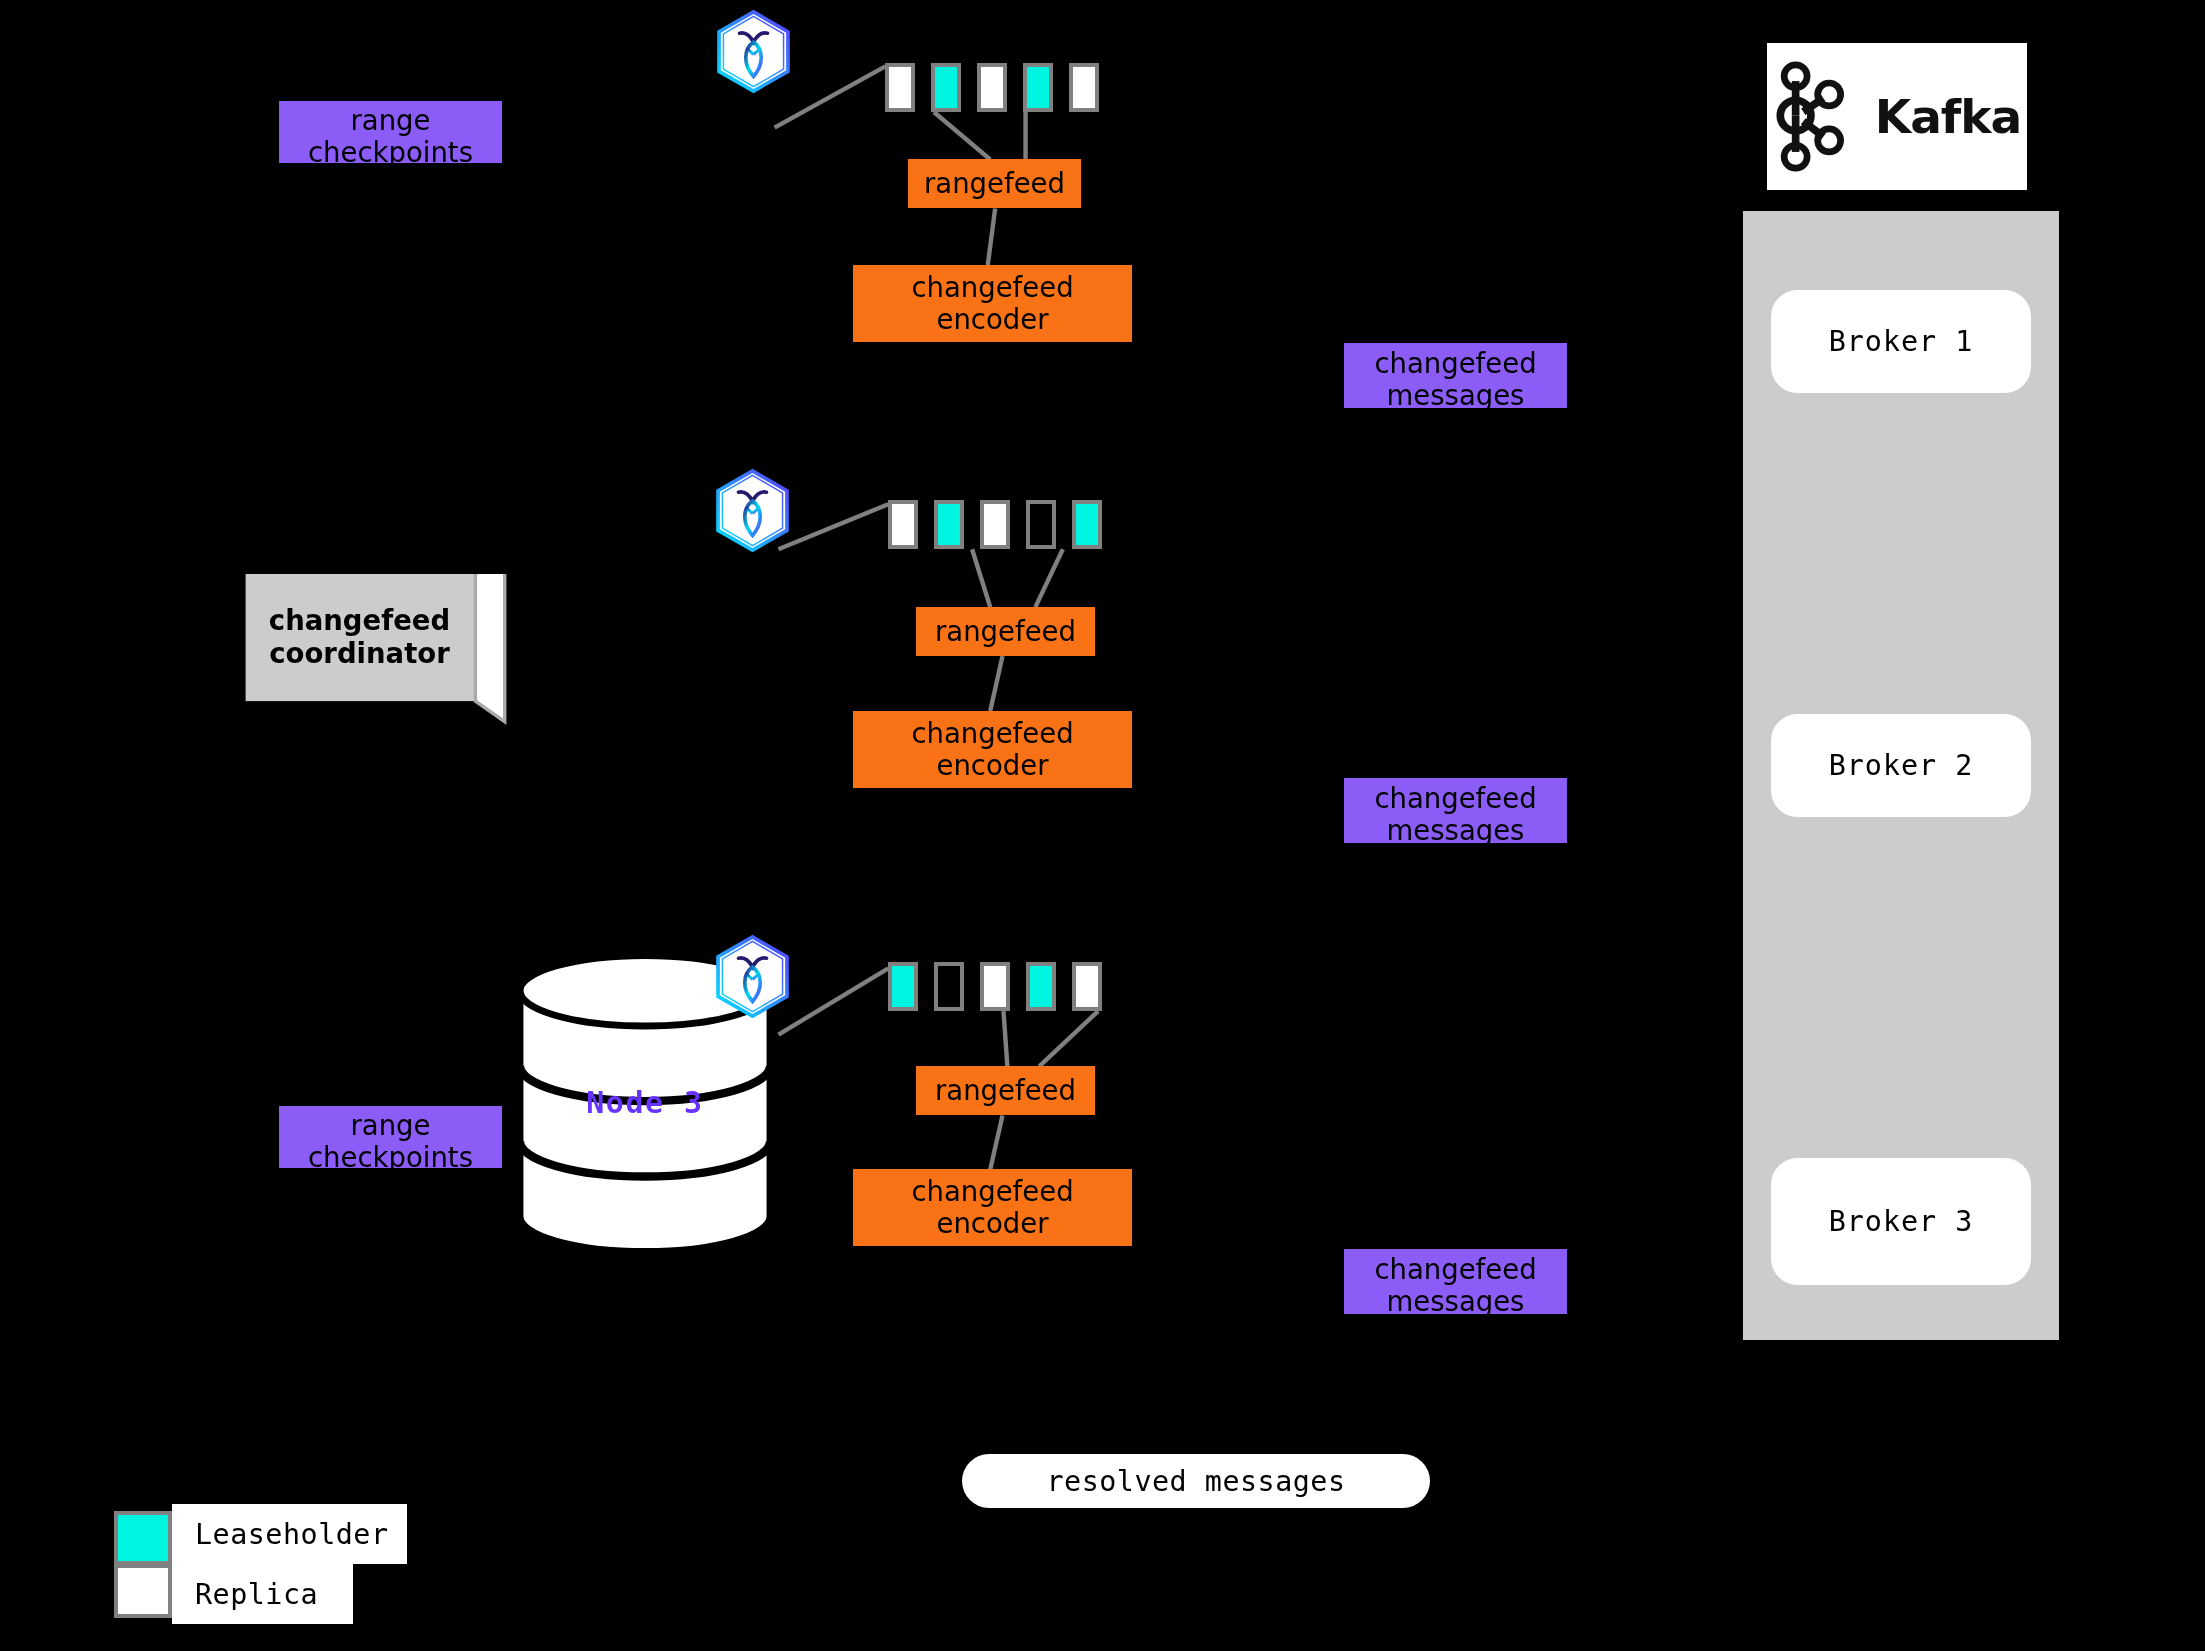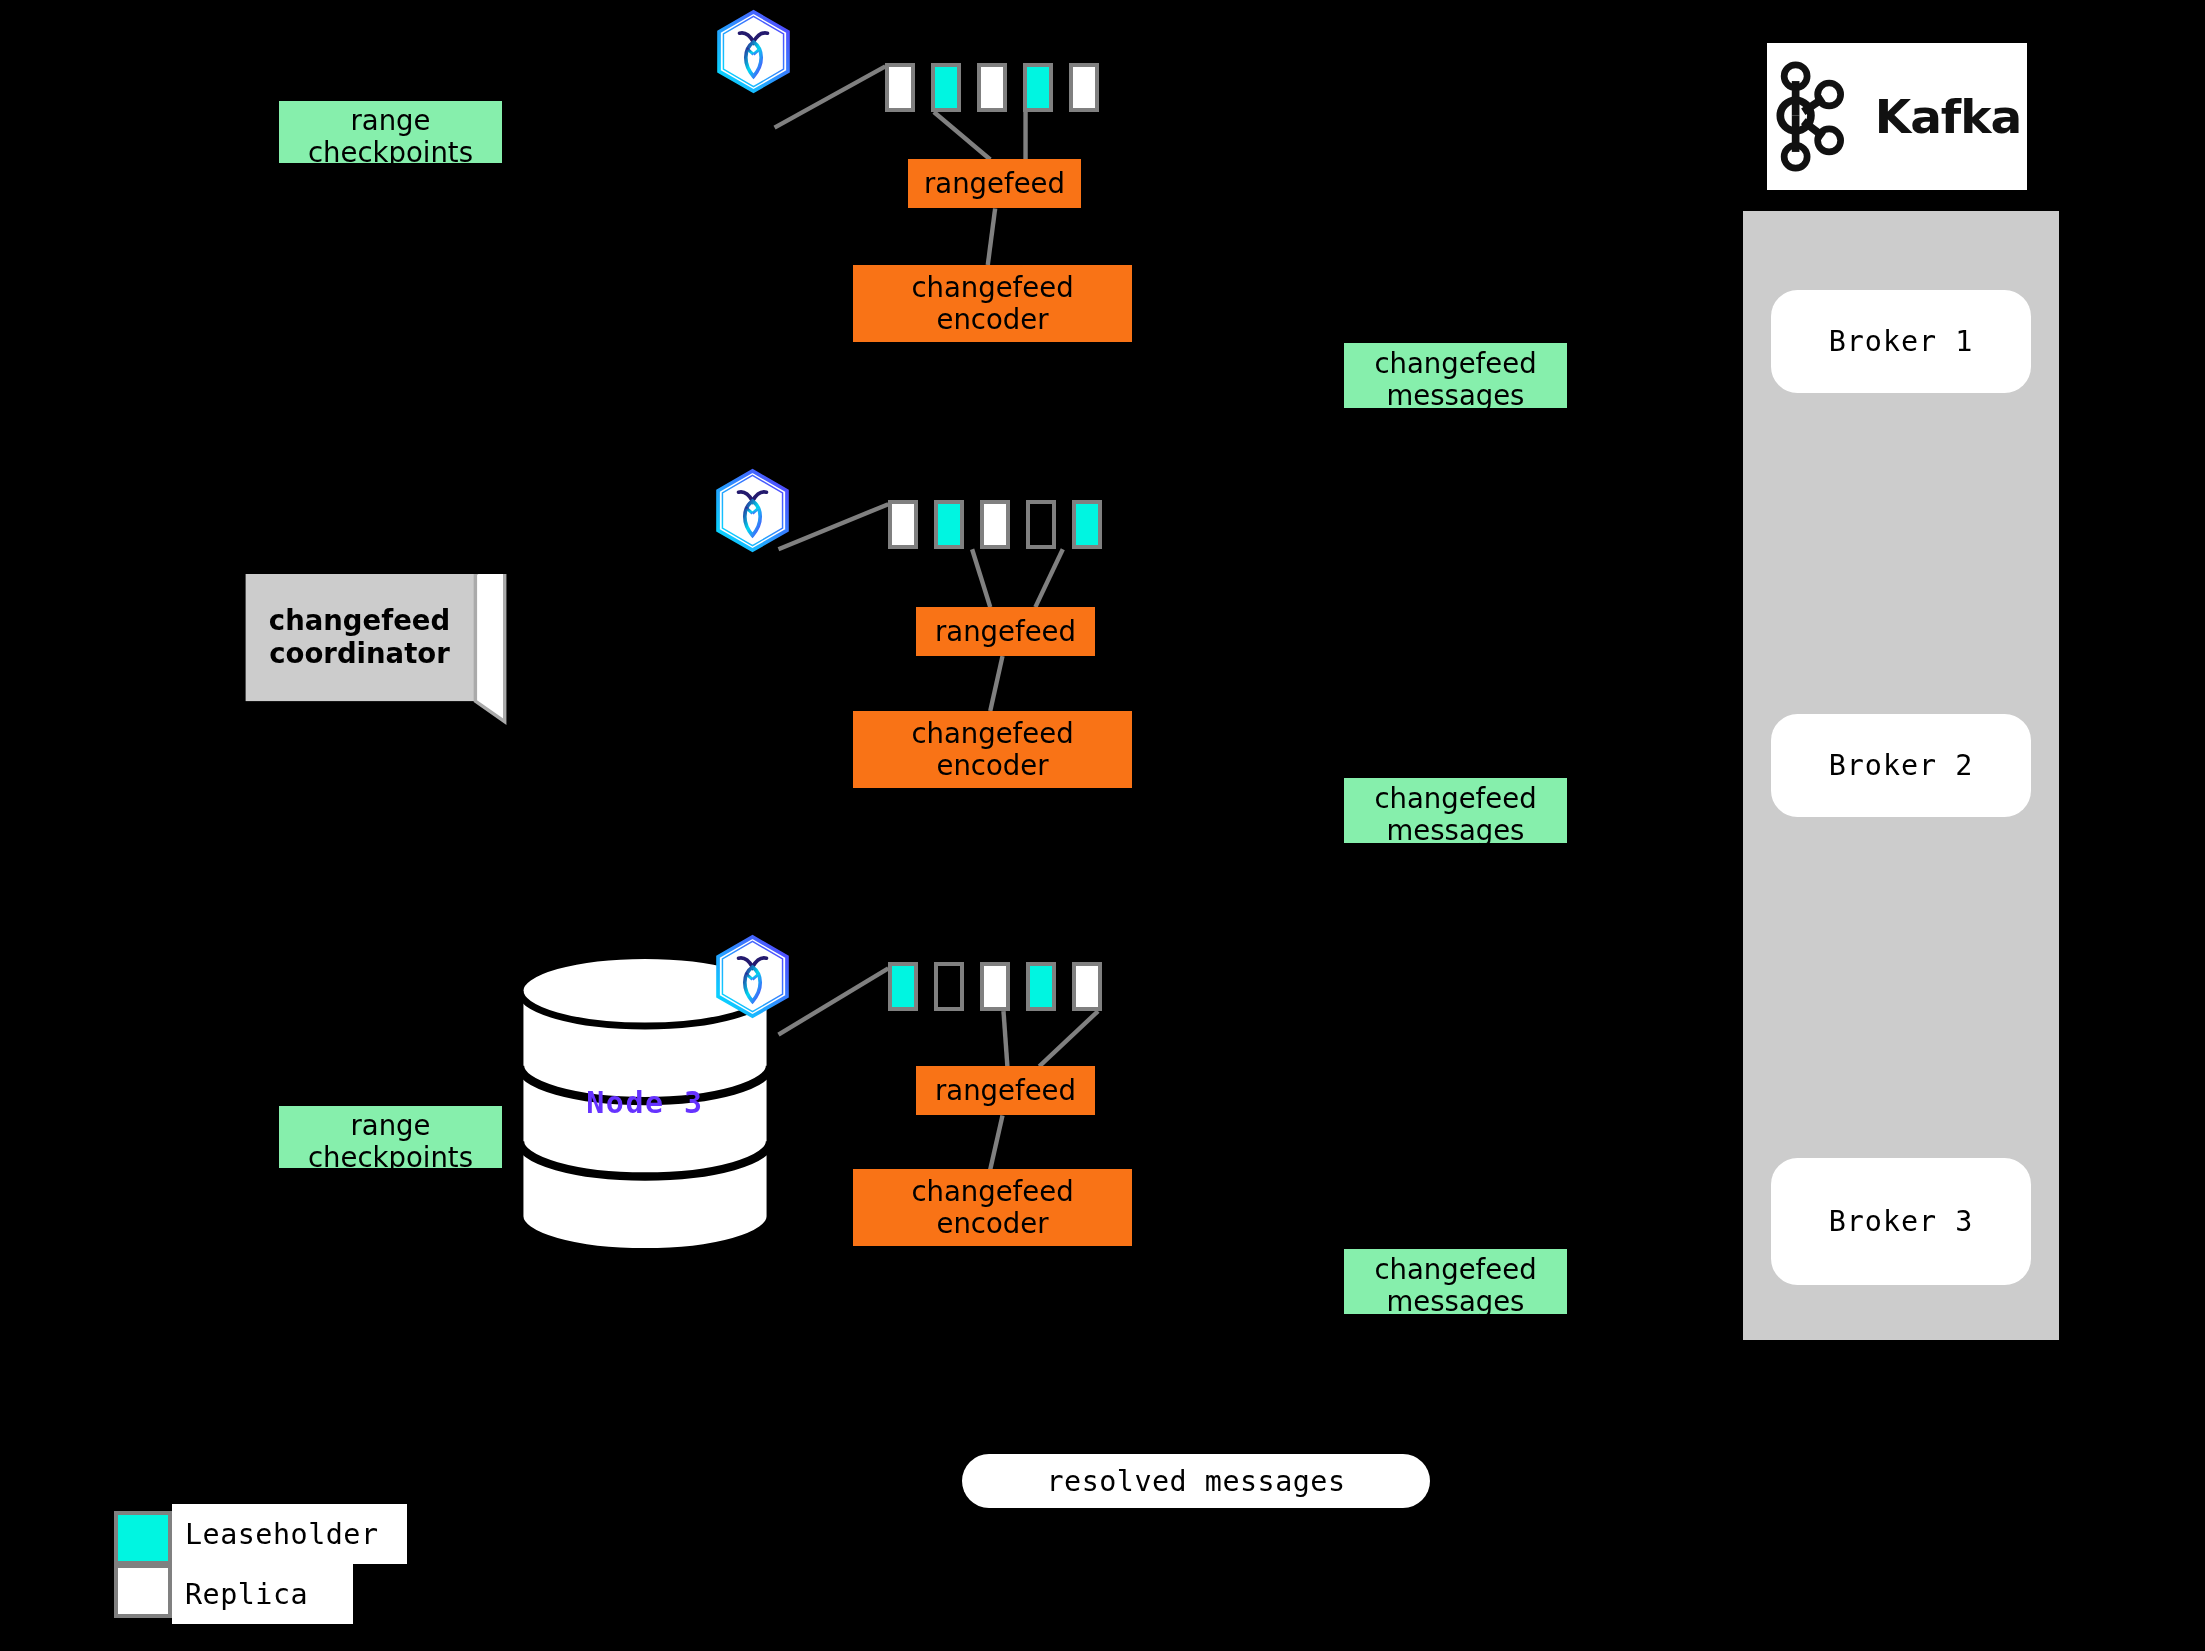--- a/index.html
+++ b/index.html
@@ -58,21 +58,21 @@
     align-items: center;
     justify-content: center;
     text-align: center;
     line-height: 1.15;
     white-space: pre-line;
   }
 
   
   .wlabel {
     position: absolute;
-    background: #86efac;
+    background: #8b5cf6;
     color: #000000;
     font-family: "DejaVu Sans", sans-serif;
     font-size: 27.5px;
     display: flex;
     align-items: flex-start;
     justify-content: center;
     text-align: center;
     line-height: 1.18;
     white-space: pre-line;
     overflow: hidden;
@@ -154,21 +154,21 @@
     box-sizing: border-box;
   }
   .legend-text {
     position: absolute;
     background: #ffffff;
     color: #000000;
     font-family: "DejaVu Sans Mono", monospace;
     font-size: 28.4px;
     display: flex;
     align-items: center;
-    padding-left: 13px;
+    padding-left: 23px;
     letter-spacing: 0.5px;
     white-space: nowrap;
     box-sizing: border-box;
   }
 
   
   #wires { position: absolute; left: 0; top: 0; width: 2205px; height: 1652px; pointer-events: none; }
 </style>
 </head>
 <body>

